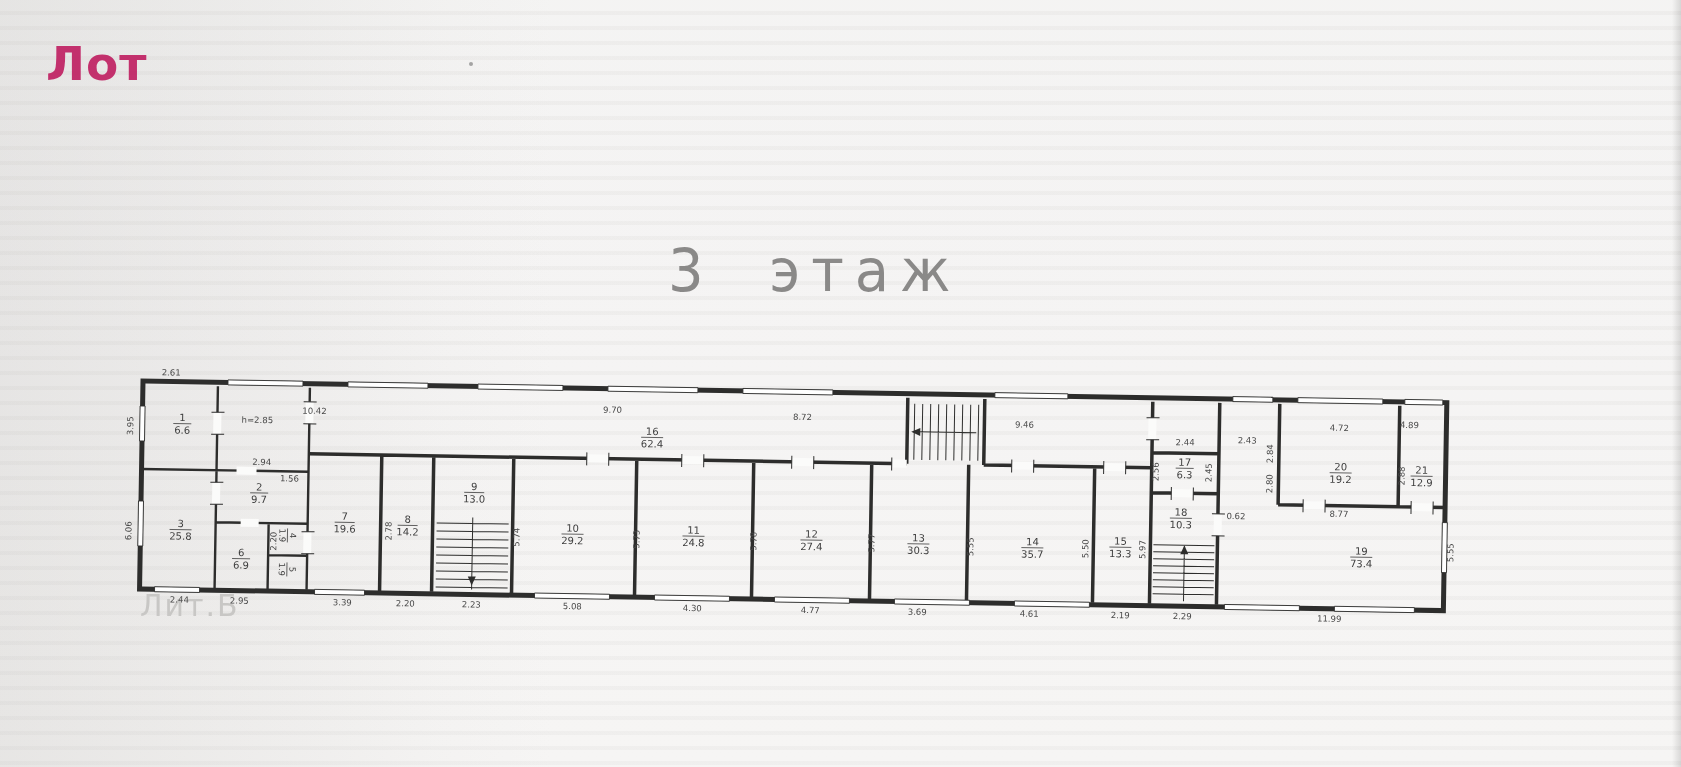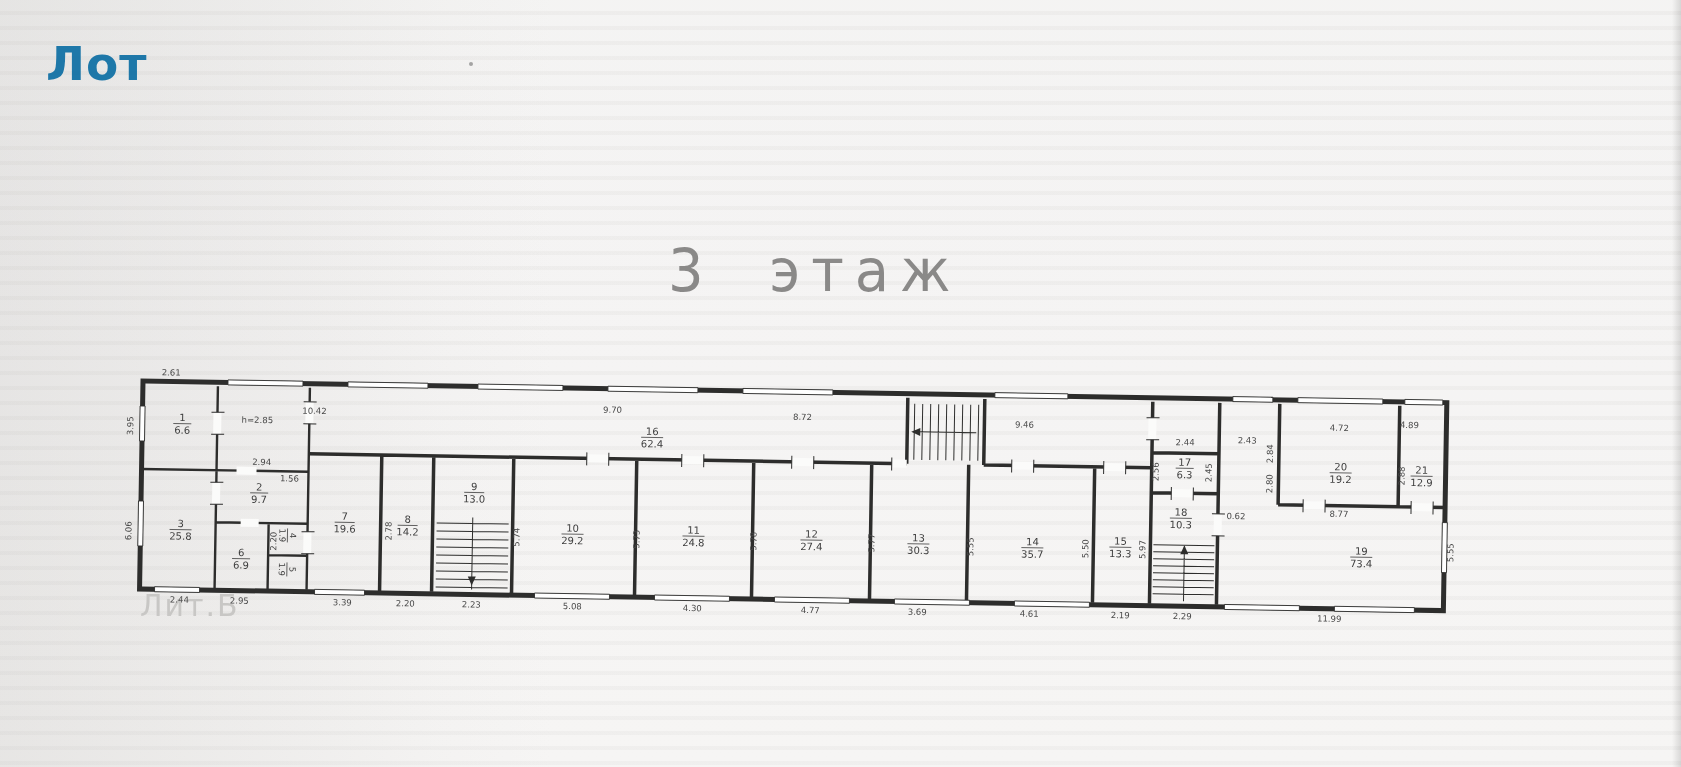--- a/index.html
+++ b/index.html
@@ -14,21 +14,21 @@
       linear-gradient(90deg, rgba(170,168,165,.20), rgba(185,183,180,.10) 19%, rgba(200,198,195,.05) 26%, rgba(0,0,0,0) 33%),
       repeating-linear-gradient(180deg, rgba(255,255,255,.18) 0 11px, rgba(120,118,115,.035) 11px 15px),
       linear-gradient(180deg,#f2f1f0,#f4f3f2);
   }
   .right-edge{
     position:absolute;top:0;right:0;width:9px;height:100%;
     background:linear-gradient(90deg,rgba(0,0,0,0),rgba(0,0,0,.12));
   }
   .watermark{
     position:absolute;left:46px;top:36px;
-    font-size:47px;font-weight:bold;color:#0369a1;opacity:.88;letter-spacing:1px;
+    font-size:47px;font-weight:bold;color:#be185d;opacity:.88;letter-spacing:1px;
   }
   .floor-title{
     position:absolute;left:668px;top:238px;
     font-size:56px;color:#8a8988;letter-spacing:11px;word-spacing:26px;
     transform:scaleY(1.06);
   }
   .lit-label{
     position:absolute;left:140px;top:588px;
     font-size:30px;color:#c8c7c5;letter-spacing:2px;
   }

